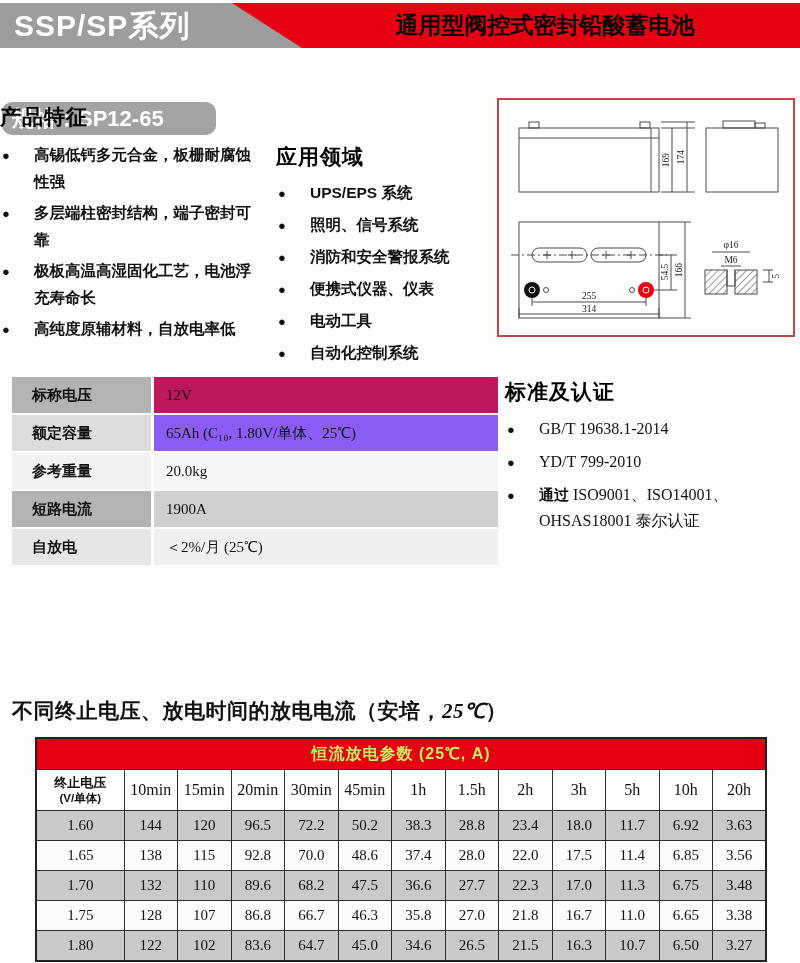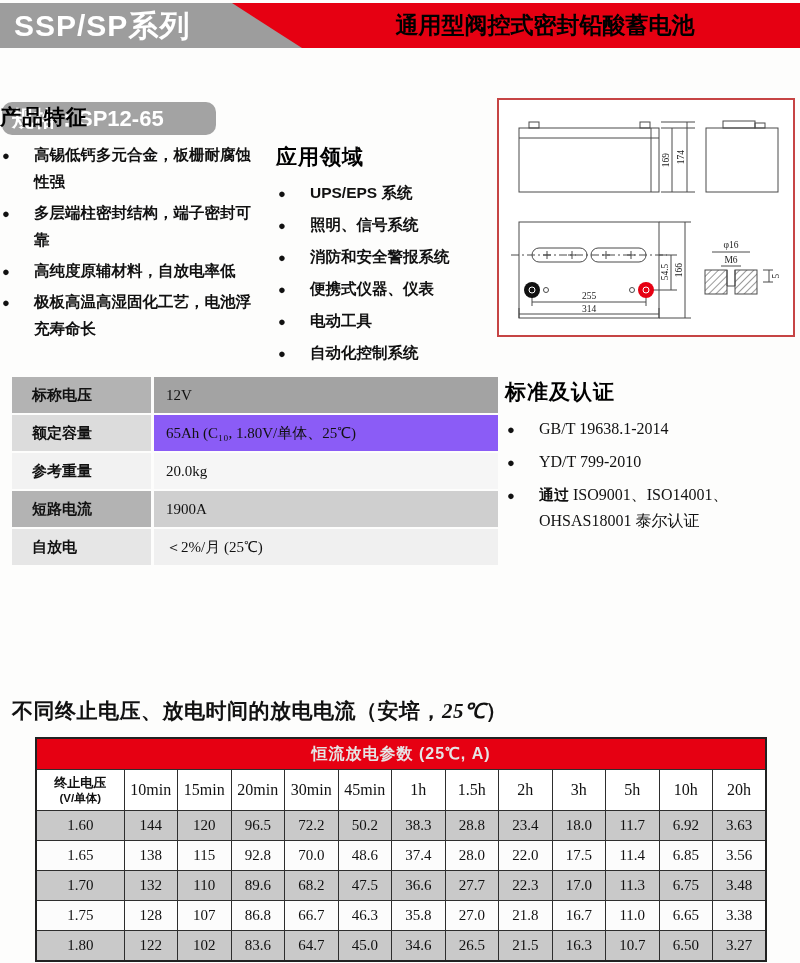--- a/index.html
+++ b/index.html
@@ -35,21 +35,21 @@
   .dim-text{font-family:"Liberation Serif",serif;font-size:9.5px;fill:#222;}
 
   
   .spec-table{position:absolute;left:12px;top:377px;width:486px;}
   .spec-row{display:flex;margin-bottom:2px;}
   .spec-label{width:142px;box-sizing:border-box;padding:6px 20px;font-size:15px;font-weight:bold;
     display:flex;align-items:center;border-right:3px solid #fdfdfc;}
   .spec-value{flex:1;box-sizing:border-box;padding:6px 12px;font-size:15px;line-height:24px;
     font-family:"Liberation Serif",serif;display:flex;align-items:center;}
   .spec-table div.spec-row:nth-of-type(1) .spec-label{background:#b3b3b3;}
-  .spec-table div.spec-row:nth-of-type(1) .spec-value{background:#a3a3a3;}
+  .spec-table div.spec-row:nth-of-type(1) .spec-value{background:#be185d;}
   .spec-table div.spec-row:nth-of-type(2) .spec-label{background:#dcdcdc;}
   .spec-table div.spec-row:nth-of-type(2) .spec-value{background:#8b5cf6;}
   .spec-table div.spec-row:nth-of-type(3) .spec-label{background:#f2f2f2;}
   .spec-table div.spec-row:nth-of-type(3) .spec-value{background:#f6f6f6;}
   .spec-table div.spec-row:nth-of-type(4) .spec-label{background:#b3b3b3;}
   .spec-table div.spec-row:nth-of-type(4) .spec-value{background:#cfcfcf;}
   .spec-table div.spec-row:nth-of-type(5) .spec-label{background:#e6e6e6;}
   .spec-table div.spec-row:nth-of-type(5) .spec-value{background:#f0f0f0;}
   .spec-table div.spec-row:nth-of-type(6) .spec-label{background:#efefef;}
   .spec-table div.spec-row:nth-of-type(6) .spec-value{background:#e6e6e6;}
@@ -62,21 +62,21 @@
     line-height:26px;margin-bottom:7px;}
   .standards ul.blist li .cjk{font-family:"Liberation Sans",sans-serif;font-weight:bold;font-size:15px;}
 
   
   .discharge-title{position:absolute;left:12px;top:696px;font-size:21px;font-weight:bold;letter-spacing:0.5px;}
   .discharge-title .temp-italic{font-style:italic;font-family:"Liberation Serif",serif;}
   table.dis-table{position:absolute;left:35px;top:737px;width:730px;border-collapse:collapse;
     table-layout:fixed;border:2px solid #222;background:#fff;}
   table.dis-table th,table.dis-table td{border:1px solid #2e2e2e;text-align:center;vertical-align:middle;
     padding:0;overflow:hidden;}
-  th.red-band{background:#e60012;color:#e5e5e5;font-size:16px;font-weight:bold;height:30px;letter-spacing:1px;}
+  th.red-band{background:#e60012;color:#bef264;font-size:16px;font-weight:bold;height:30px;letter-spacing:1px;}
   .time-head{font-family:"Liberation Serif",serif;font-size:16px;font-weight:normal;height:40px;background:#fff;}
   .corner-head{background:#fff;height:40px;}
   .corner-line1{font-size:13px;font-weight:bold;display:block;line-height:16px;}
   .corner-line2{font-size:11.5px;font-weight:bold;display:block;line-height:14px;}
   td.v-cell,td.d-cell{font-family:"Liberation Serif",serif;font-size:15px;height:29px;}
   table.dis-table tbody tr:nth-of-type(odd) td{background:#c9c9c9;}
   table.dis-table tbody tr:nth-of-type(even) td{background:#fcfcfc;}
 </style>
 </head>
 <body>
@@ -100,26 +100,26 @@
           <span>高锡低钙多元合金，板栅耐腐蚀性强</span>
         </li>
 
         <li>
           <span class="bullet-icon"></span>
           <span>多层端柱密封结构，端子密封可靠</span>
         </li>
 
         <li>
           <span class="bullet-icon"></span>
+          <span>极板高温高湿固化工艺，电池浮充寿命长</span>
+        </li>
+
+        <li>
+          <span class="bullet-icon"></span>
           <span>高纯度原辅材料，自放电率低</span>
-        </li>
-
-        <li>
-          <span class="bullet-icon"></span>
-          <span>极板高温高湿固化工艺，电池浮充寿命长</span>
         </li>
       </ul>
   </div>
 
   <div class="applications">
     <div class="section-title">应用领域</div>
     <ul class="blist">
 
         <li>
           <span class="bullet-icon"></span>

